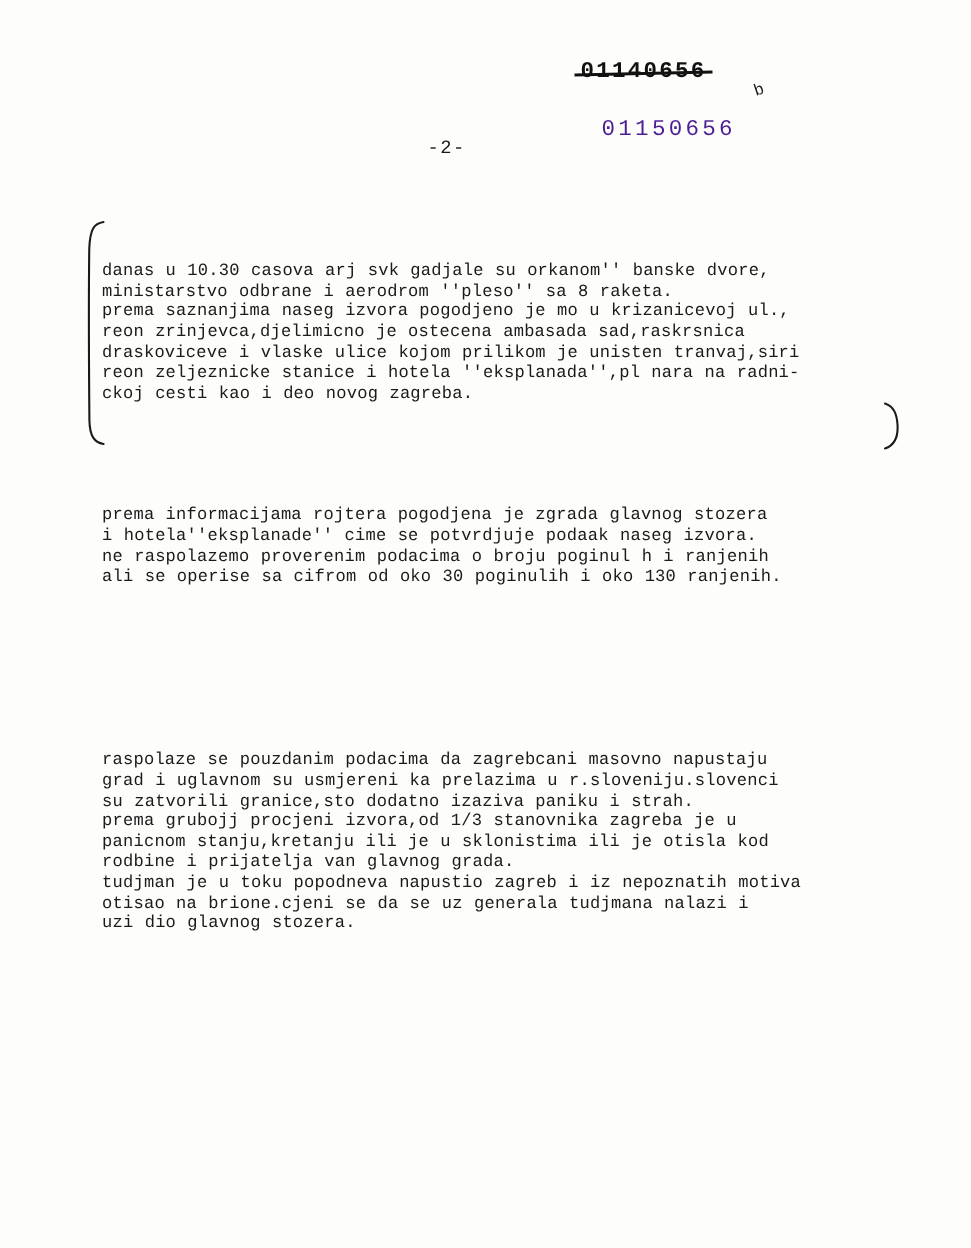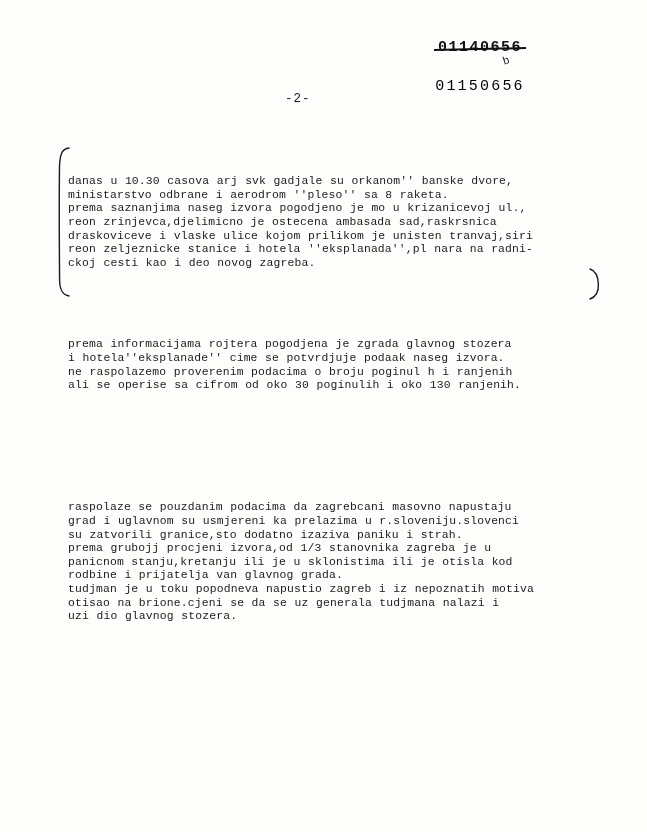--- a/index.html
+++ b/index.html
@@ -20,21 +20,21 @@
     position: absolute;
     inset: 0;
     background: #fdfdfb;
   }
 
   
   .stamp-block {
     position: absolute;
     top: 38px;
     right: 72px;
-    text-align: center;
+    text-align: left;
     width: 190px;
   }
   .stamp-struck {
     font-family: "Liberation Mono", monospace;
     font-size: 15px;
     letter-spacing: 1.5px;
     font-weight: bold;
     color: #111;
     position: relative;
     display: inline-block;
@@ -56,22 +56,22 @@
     left: 118px;
     font-size: 11px;
     color: #222;
     transform: rotate(-18deg);
   }
   .stamp-clean {
     margin-top: 22px;
     font-family: "Liberation Mono", monospace;
     font-size: 15px;
     letter-spacing: 2.2px;
-    color: #000000;
-    margin-left: 0;
+    color: #4c1d95;
+    margin-left: 16px;
   }
 
   
   .page-number {
     position: absolute;
     top: 92px;
     left: 285px;
     font-size: 12.5px;
     letter-spacing: 1px;
     color: #1a1a1a;

